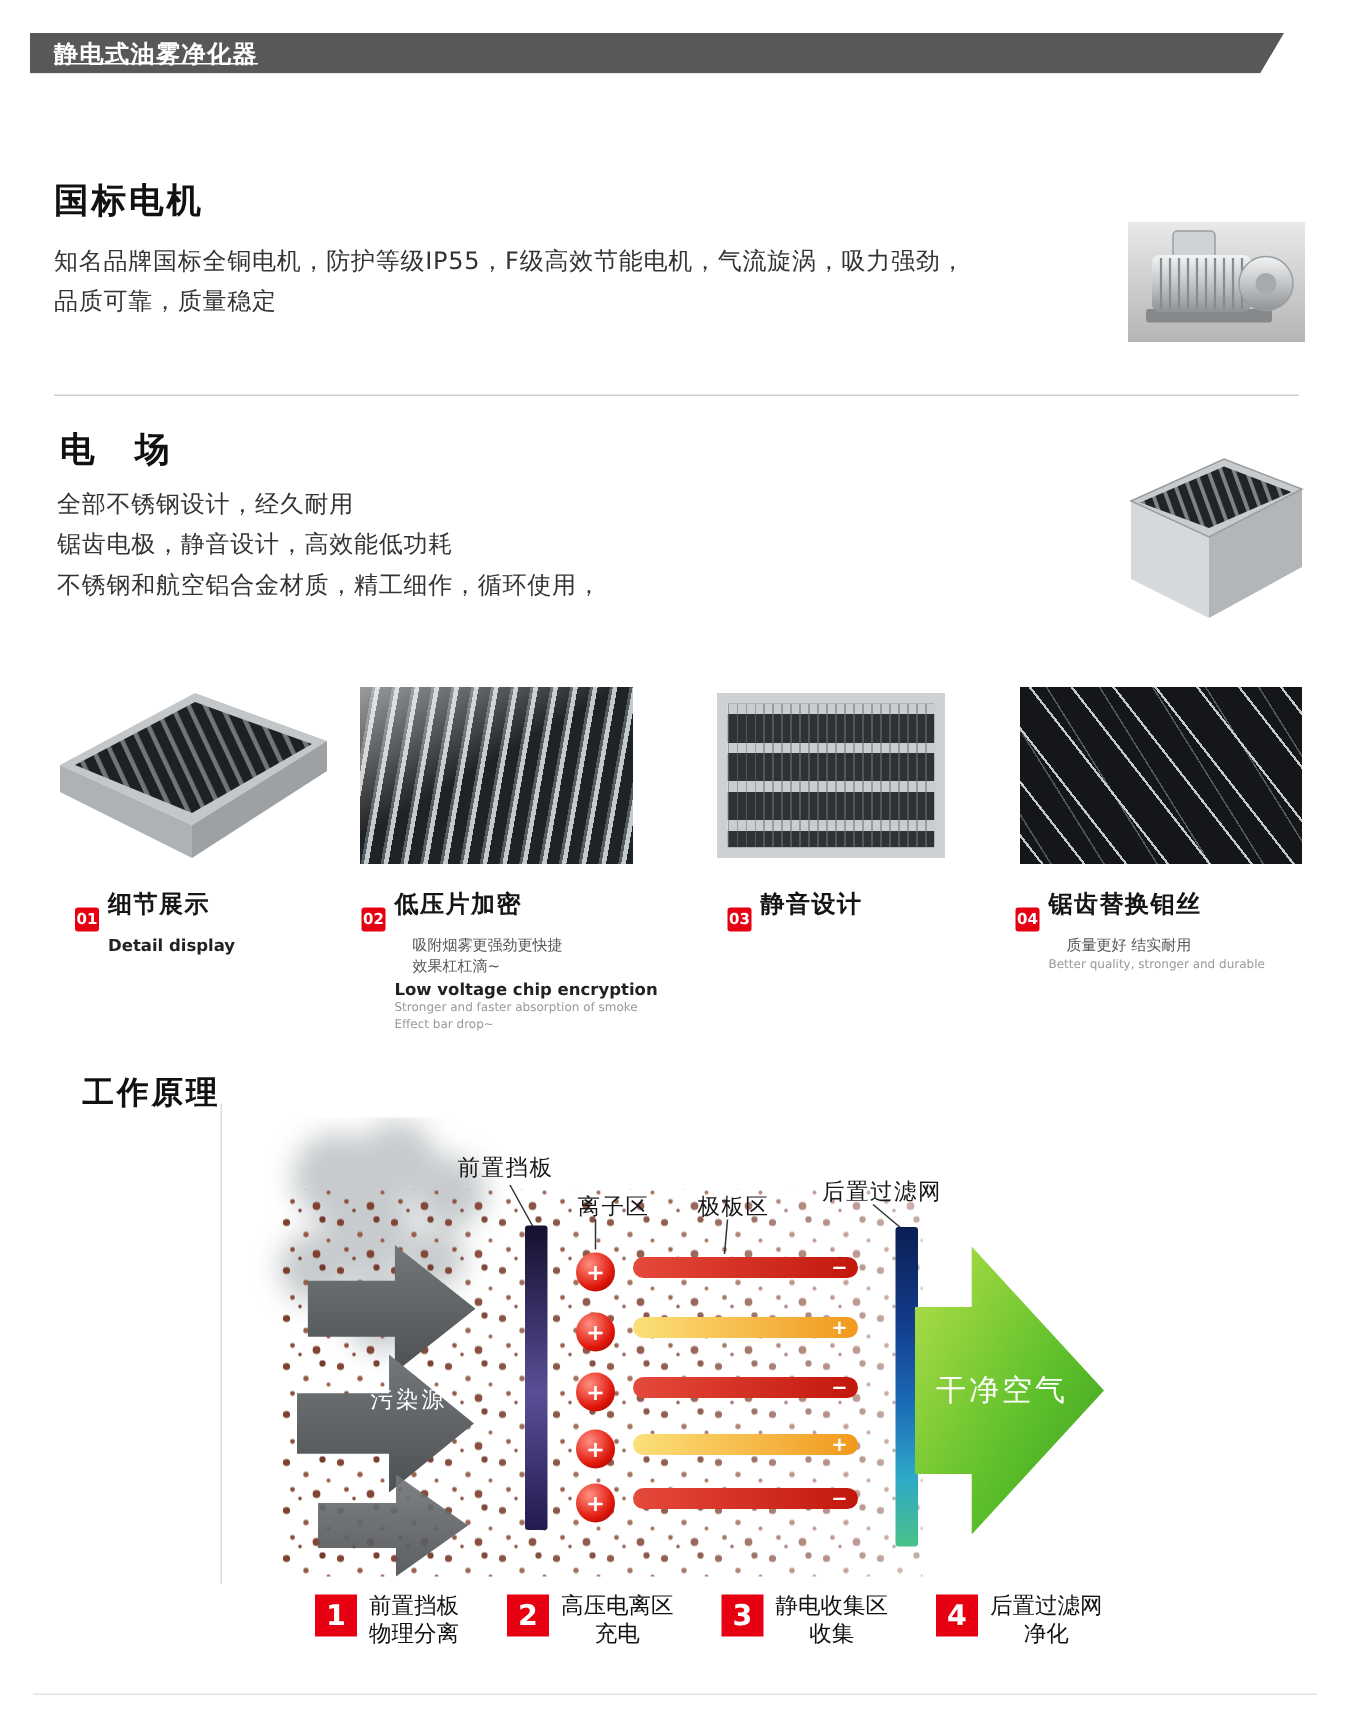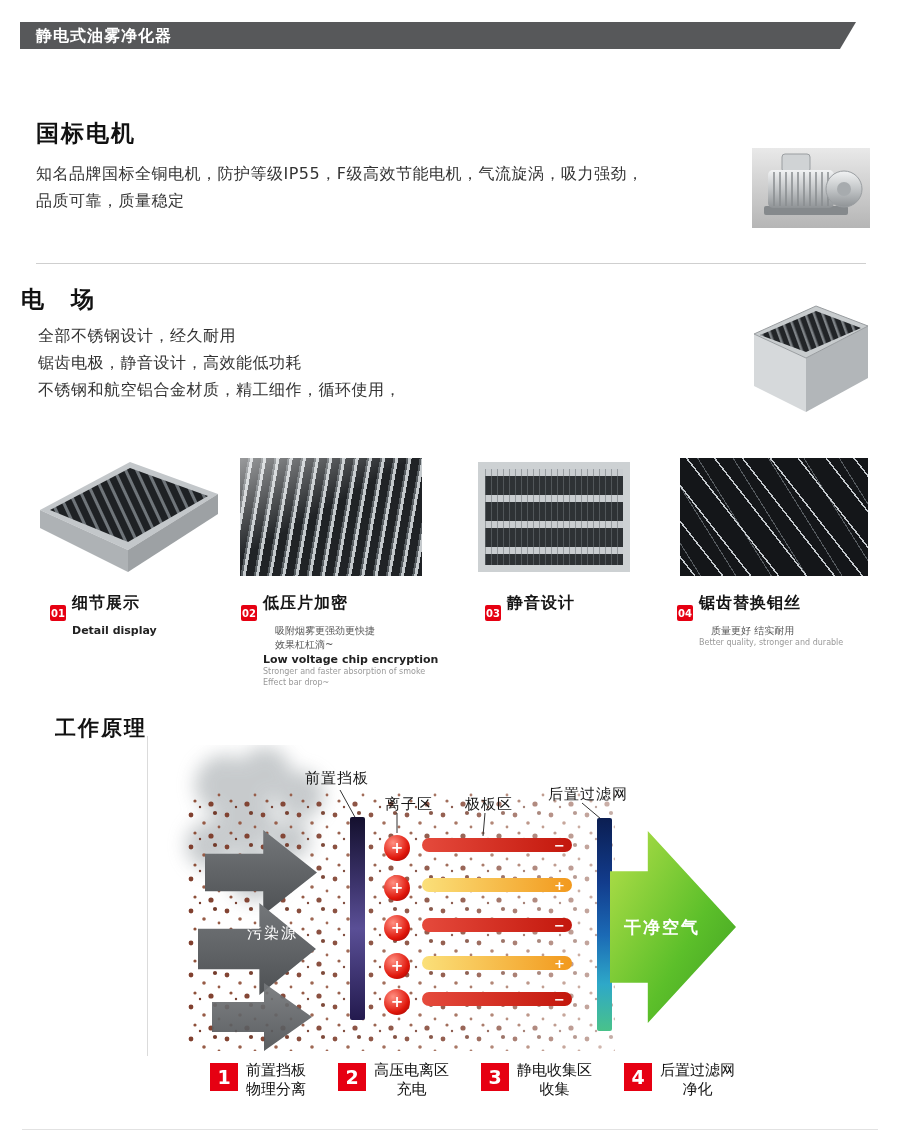--- a/index.html
+++ b/index.html
@@ -4,21 +4,21 @@
 <style>
   * { margin:0; padding:0; box-sizing:border-box; }
   html,body { background:#fff; }
   body { font-family:"DejaVu Sans","Liberation Sans",sans-serif; color:#222; }
   .page { position:relative; width:900px; height:1141px; background:#fff; overflow:hidden; }
   .abs { position:absolute; }
 
   
   .banner { position:absolute; left:20px; top:22px; width:836px; height:27px; background:#57585a;
     clip-path:polygon(0 0,100% 0,calc(100% - 16px) 100%,0 100%);
-    color:#fff; font-size:16px; font-weight:bold; line-height:27px; padding-left:16px; letter-spacing:1px; }
+    color:#fff; font-size:16px; font-weight:bold; line-height:27px; padding-left:16px; letter-spacing:1px;text-decoration:underline; }
 
   .sec-title { position:absolute; font-size:23px; font-weight:bold; color:#111; letter-spacing:2px; }
   .body-line { font-size:16px; color:#333; line-height:27px; letter-spacing:0.5px; }
   .divider { position:absolute; height:1px; background:#cfcfcf; }
 
   
   .photo { position:absolute; overflow:hidden; }
   .f2-img { background:
       linear-gradient(150deg, rgba(255,255,255,.55), rgba(255,255,255,0) 45%),
       repeating-linear-gradient(100deg, #202326 0 8px, #565c60 8px 10px, #c4c9cc 10px 13px); }
@@ -57,21 +57,21 @@
     color:#fff; font-weight:bold; font-size:15px; display:flex; align-items:center; justify-content:center; }
   .plate { position:absolute; left:272px; width:150px; height:14px; border-radius:7px;
     display:flex; align-items:center; justify-content:flex-end; padding-right:7px;
     color:#fff; font-weight:bold; font-size:13px; line-height:1; }
   .p-red { background:linear-gradient(90deg,#e54a3c,#c3170c); }
   .p-org { background:linear-gradient(90deg,#fbe07a,#f2991d); }
   .green-arrow { position:absolute; left:460px; top:86px; width:126px; height:192px;
     clip-path:polygon(0 21%,30% 21%,30% 0,100% 50%,30% 100%,30% 79%,0 79%);
     background:linear-gradient(120deg,#b5e04a,#5cbf2a 60%,#3f9e22); }
   .green-arrow span { position:absolute; left:14px; top:50%; transform:translateY(-50%);
-    color:#fff; font-size:17px; font-weight:bold; letter-spacing:2px; white-space:nowrap; }
+    color:#fff; font-size:20px; font-weight:normal; letter-spacing:2px; white-space:nowrap; }
 
   
   .legend { position:absolute; left:210px; top:1061px; display:flex; gap:32px; }
   .legend-item { display:flex; align-items:flex-start; gap:8px; }
   .legend-num { width:28px; height:28px; background:#e60012; color:#fff; font-size:19px; font-weight:bold;
     display:flex; align-items:center; justify-content:center; margin-top:2px; }
   .legend-text { font-size:15px; color:#111; line-height:19px; text-align:center; white-space:nowrap; }
 </style>
 </head>
 <body>
@@ -116,21 +116,21 @@
         <line x1="70" y1="24" x2="70" y2="58"></line>
           <line x1="76" y1="24" x2="76" y2="58"></line>
       </g>
       <circle cx="92" cy="41" r="18" fill="url(#mg-body)" stroke="#9a9ea1"></circle>
       <circle cx="92" cy="41" r="7" fill="#a7abae"></circle>
     </svg>
   </div>
 
   <div class="divider" style="left:36px;top:263px;width:830px"></div>
 
-  <h2 class="sec-title" style="left:21px;top:284px">电　场</h2>
+  <h2 class="sec-title" style="left:40px;top:284px">电　场</h2>
   <div class="abs" style="left:38px;top:322px;width:620px">
     <div class="body-line">全部不锈钢设计，经久耐用</div>
     <div class="body-line">锯齿电极，静音设计，高效能低功耗</div>
     <div class="body-line">不锈钢和航空铝合金材质，精工细作，循环使用，</div>
   </div>
   <div class="photo" style="left:748px;top:300px;width:125px;height:115px">
     <svg width="125" height="115" viewBox="0 0 125 115">
       <defs>
         <pattern id="fu-pl" width="8" height="8" patternUnits="userSpaceOnUse" patternTransform="rotate(-20)">
           <rect width="8" height="8" fill="#212427"></rect>

